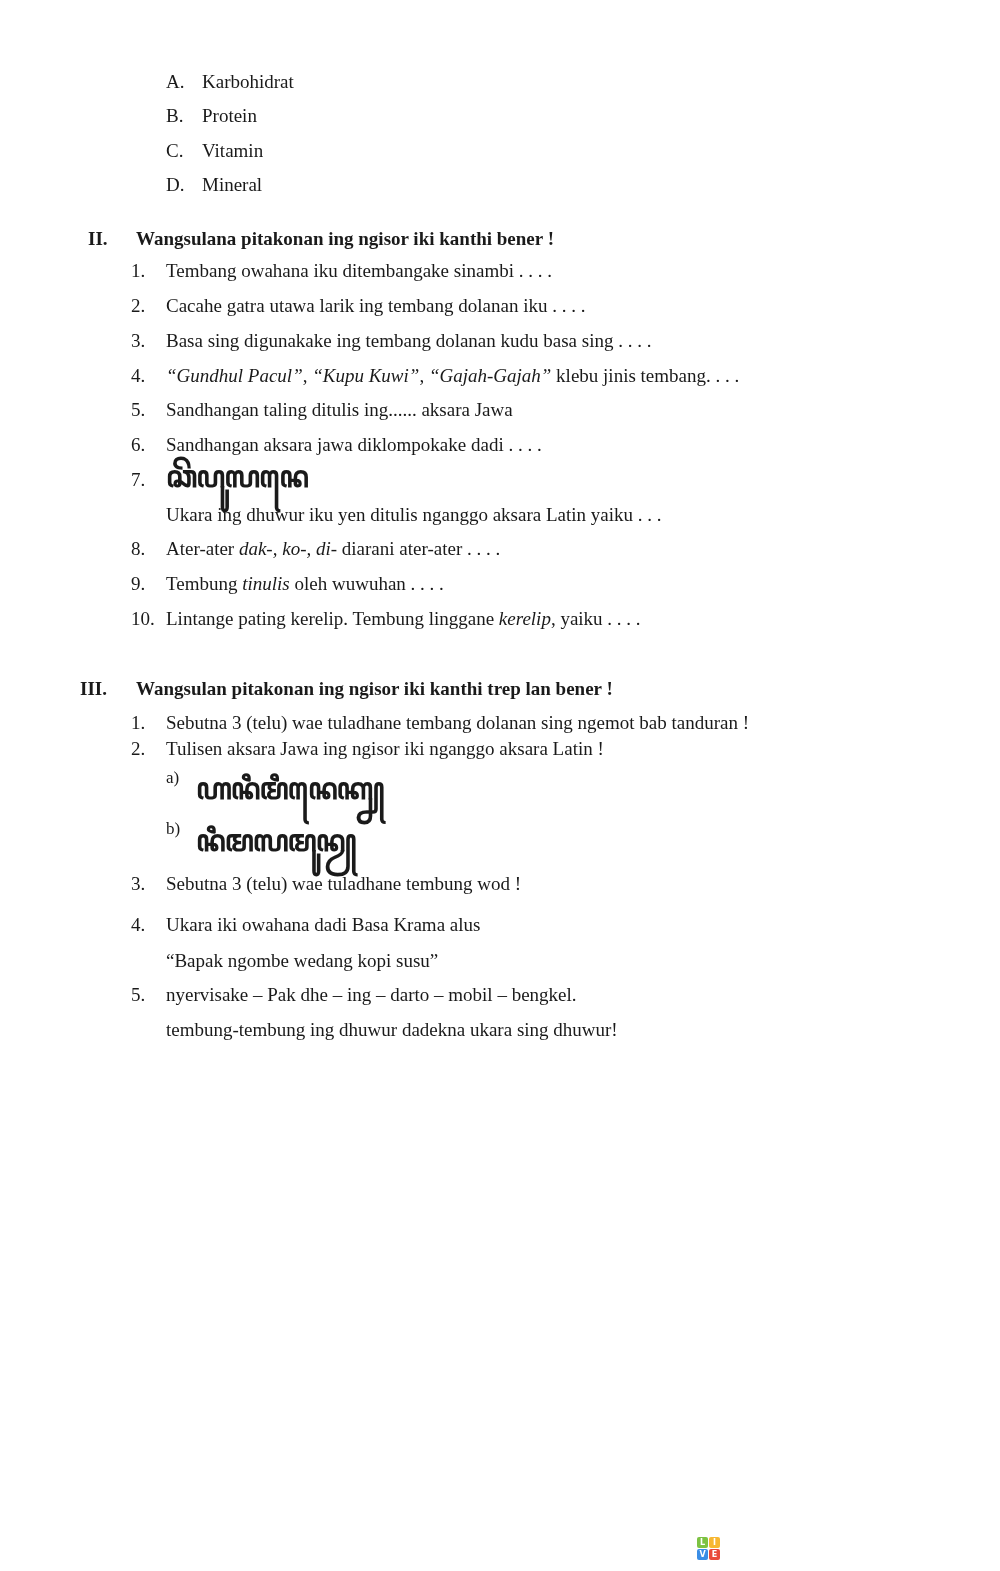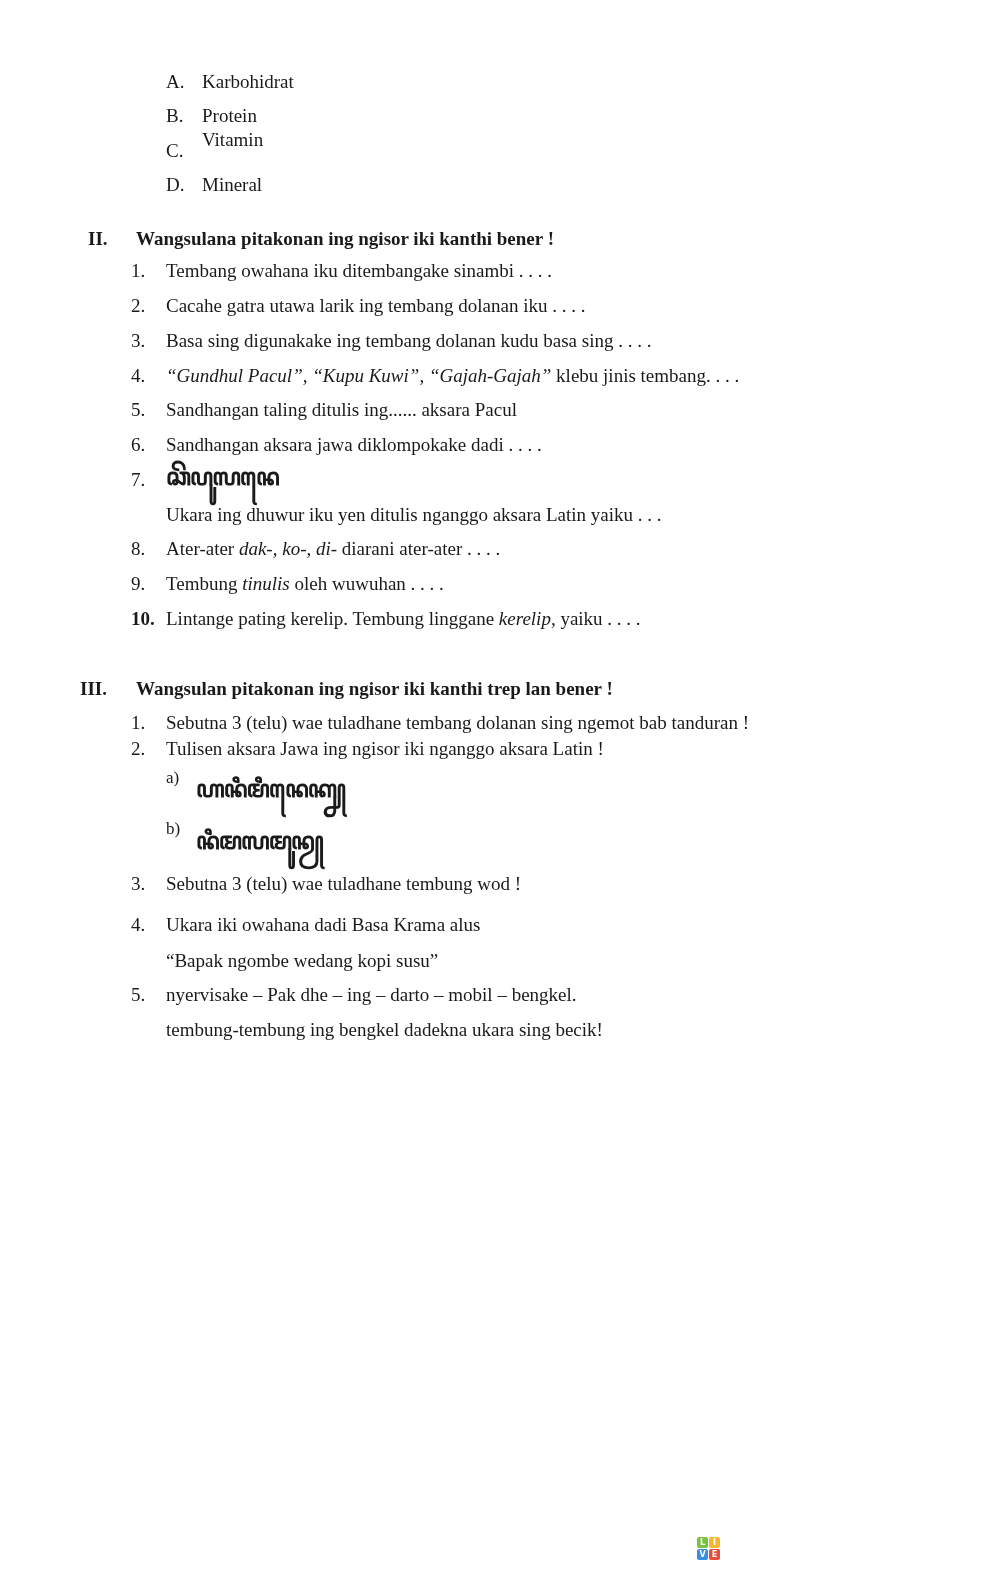--- a/index.html
+++ b/index.html
@@ -6,40 +6,40 @@
     body {
       width: 1000px; height: 1571px; background: #ffffff; position: relative; overflow: hidden;
       font-family: "Liberation Serif", "DejaVu Serif", serif; color: #1a1a1a; font-size: 19px;
     }
     .abs { position: absolute; white-space: nowrap; line-height: 22px; }
     .opt-letter { left: 166px; }
     .opt-text { left: 202px; }
     .sec-num { font-weight: bold; }
     .sec-title { font-weight: bold; left: 136px; }
     .q-num { left: 131px; }
-    .q-num10 { left: 131px; font-weight: bold; }
+    .q-num10 { left: 131px; }
     .q-text { left: 166px; }
     .sub-label { left: 166px; font-size: 17px; }
-    .jav { font-family: "DejaVu Serif", serif; font-size: 24px; letter-spacing: -1px; font-weight: bold; line-height: 34px; }
+    .jav { font-family: "DejaVu Serif", serif; font-size: 30px; letter-spacing: -1px; font-weight: bold; line-height: 34px; }
     i { font-style: italic; }
     .logo { position: absolute; left: 697px; top: 1532px; height: 32px; display: flex; align-items: center; }
     .logo-grid { display: grid; grid-template-columns: 11px 11px; grid-template-rows: 11px 11px; gap: 1px; margin-right: 3px; }
     .logo-grid span { display: block; font-family: "DejaVu Sans", sans-serif; font-size: 8px; font-weight: bold; color: #fff; text-align: center; line-height: 11px; border-radius: 2px; }
     .logo-text { font-family: "DejaVu Sans", sans-serif; font-weight: bold; font-size: 27px; color: #1f3f6b; letter-spacing: -0.5px; }
   </style>
 </head>
 <body>
 
 <div>
   <span class="abs opt-letter" style="top:71px">A.</span>
   <span class="abs opt-text" style="top:71px">Karbohidrat</span>
   <span class="abs opt-letter" style="top:105px">B.</span>
   <span class="abs opt-text" style="top:105px">Protein</span>
   <span class="abs opt-letter" style="top:140px">C.</span>
-  <span class="abs opt-text" style="top:129px">Vitamin</span>
+  <span class="abs opt-text" style="top:140px">Vitamin</span>
   <span class="abs opt-letter" style="top:174px">D.</span>
   <span class="abs opt-text" style="top:174px">Mineral</span>
 </div>
 
 <div>
   <span class="abs sec-num" style="left:88px; top:228px">II.</span>
   <span class="abs sec-title" style="top:228px">Wangsulana pitakonan ing ngisor iki kanthi bener !</span>
 
   <span class="abs q-num" style="top:260px">1.</span>
   <span class="abs q-text" style="top:260px">Tembang owahana iku ditembangake sinambi . . . .</span>
@@ -47,21 +47,21 @@
   <span class="abs q-num" style="top:295px">2.</span>
   <span class="abs q-text" style="top:295px">Cacahe gatra utawa larik ing tembang dolanan iku . . . .</span>
 
   <span class="abs q-num" style="top:330px">3.</span>
   <span class="abs q-text" style="top:330px">Basa sing digunakake ing tembang dolanan kudu basa sing . . . .</span>
 
   <span class="abs q-num" style="top:365px">4.</span>
   <span class="abs q-text" style="top:365px"><i>“Gundhul Pacul”</i><span>, </span><i>“Kupu Kuwi”</i><span>, </span><i>“Gajah-Gajah”</i><span> klebu jinis tembang. . . .</span></span>
 
   <span class="abs q-num" style="top:399px">5.</span>
-  <span class="abs q-text" style="top:399px">Sandhangan taling ditulis ing...... aksara Pacul</span>
+  <span class="abs q-text" style="top:399px">Sandhangan taling ditulis ing...... aksara Jawa</span>
 
   <span class="abs q-num" style="top:434px">6.</span>
   <span class="abs q-text" style="top:434px">Sandhangan aksara jawa diklompokake dadi . . . .</span>
 
   <span class="abs q-num" style="top:469px">7.</span>
   <span class="abs q-text jav" style="top:460px">ꦕꦼꦥꦸꦭꦤꦺ</span>
   <span class="abs q-text" style="top:504px">Ukara ing dhuwur iku yen ditulis nganggo aksara Latin yaiku . . .</span>
 
   <span class="abs q-num" style="top:538px">8.</span>
   <span class="abs q-text" style="top:538px"><span>Ater-ater </span><i>dak-, ko-, di-</i><span> diarani ater-ater . . . .</span></span>
@@ -91,21 +91,21 @@
 
   <span class="abs q-num" style="top:873px">3.</span>
   <span class="abs q-text" style="top:873px">Sebutna 3 (telu) wae tuladhane tembung wod !</span>
 
   <span class="abs q-num" style="top:914px">4.</span>
   <span class="abs q-text" style="top:914px">Ukara iki owahana dadi Basa Krama alus</span>
   <span class="abs q-text" style="top:950px">“Bapak ngombe wedang kopi susu”</span>
 
   <span class="abs q-num" style="top:984px">5.</span>
   <span class="abs q-text" style="top:984px">nyervisake – Pak dhe – ing – darto – mobil – bengkel.</span>
-  <span class="abs q-text" style="top:1019px">tembung-tembung ing bengkel dadekna ukara sing becik!</span>
+  <span class="abs q-text" style="top:1019px">tembung-tembung ing dhuwur dadekna ukara sing dhuwur!</span>
 </div>
 
 <div class="logo">
   <div class="logo-grid">
     <span style="background:#7cc242">L</span>
     <span style="background:#f7b731">I</span>
     <span style="background:#3a8ee6">V</span>
     <span style="background:#e94b3c">E</span>
   </div>
 </div>

